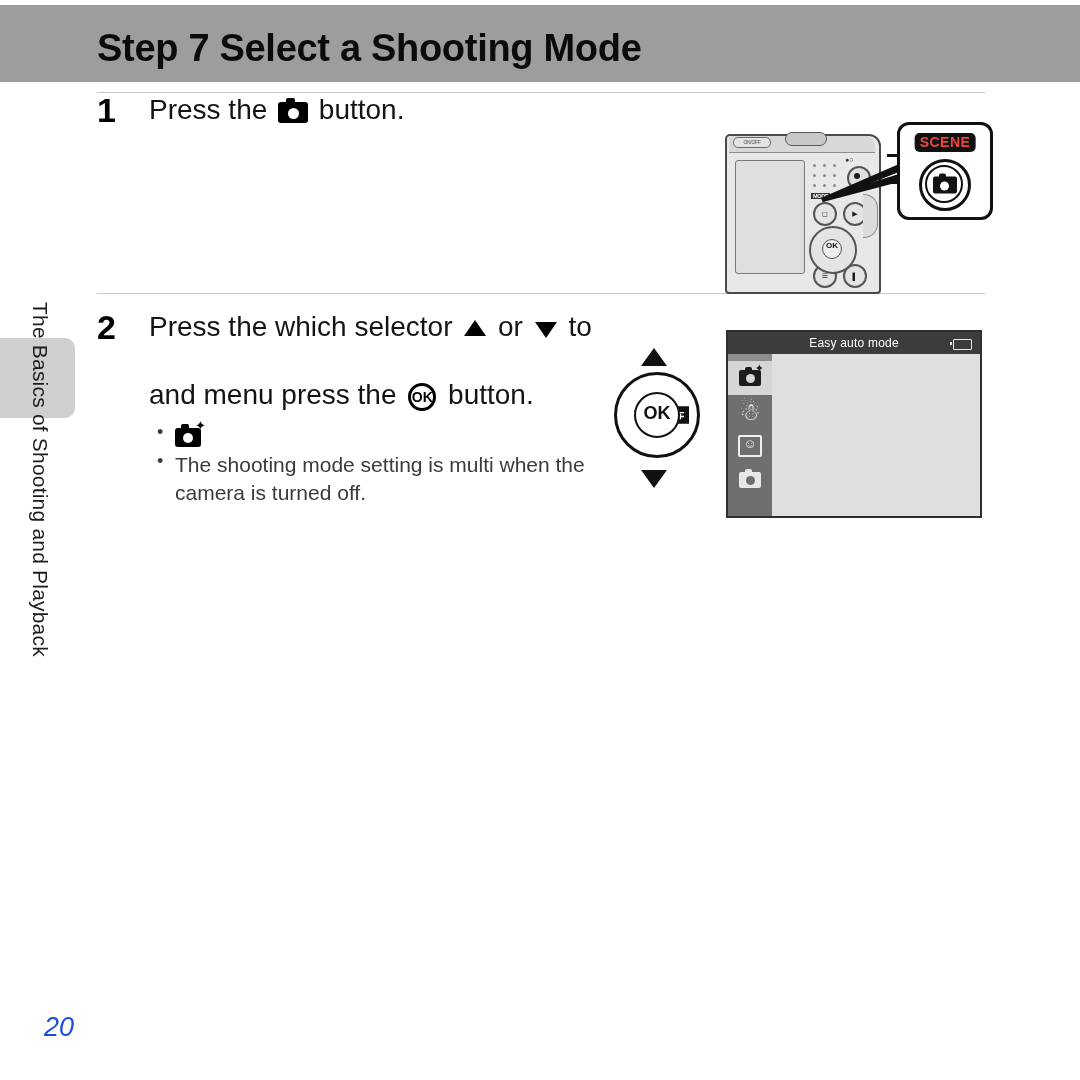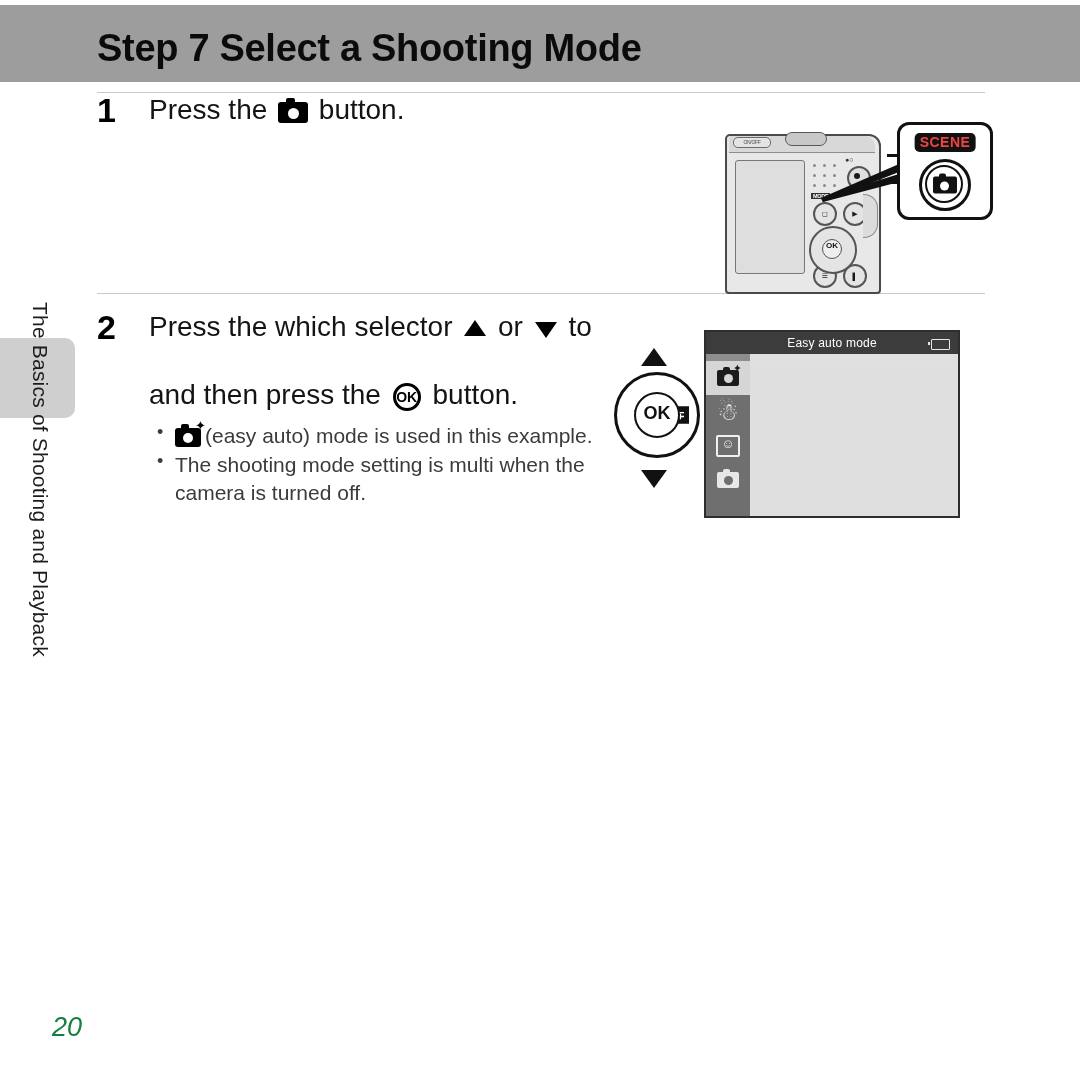--- a/index.html
+++ b/index.html
@@ -510,21 +510,21 @@
     transform: translateX(-50%);
     width: 0; height: 0;
     border-left: 13px solid transparent;
     border-right: 13px solid transparent;
     border-top: 18px solid #111;
   }
 
   
   .fig-screen {
     position: absolute;
-    left: 704px;
+    left: 726px;
     top: 330px;
     width: 256px;
     height: 188px;
     border: 2px solid #2e2e2e;
     background: #e0e0e0;
     box-sizing: border-box;
   }
   .scr-titlebar {
     position: absolute;
     left: 0; top: 0;
@@ -602,25 +602,25 @@
   .scr-main {
     position: absolute;
     left: 44px; top: 29px;
     right: 0; bottom: 0;
     background: #dfdfdf;
   }
 
   
   .page-num {
     position: absolute;
-    left: 52px;
+    left: 44px;
     top: 1012px;
     font-size: 27px;
     font-style: italic;
-    color: #15803d;
+    color: #1d4ed8;
   }
 </style>
 </head>
 <body>
 
 <div class="header-band">
   <div class="header-title">Step 7 Select a Shooting Mode</div>
 </div>
 
 <div class="chapter-tab"></div>
@@ -647,27 +647,27 @@
     <div class="step-num" style="top:16px;">2</div>
     <div class="step-body" style="top:16px;">
       <div class="step-heading">
         <span>Press the which selector</span>
         <span class="ico ico-tri-up"></span>
         <span>or</span>
         <span class="ico ico-tri-dn"></span>
         <span>to</span>
         <br>
         <br>
-        <span>and then press the</span>
+        <span>and menu press the</span>
         <span class="ico ico-ok"><span>OK</span></span>
         <span>button.</span>
       </div>
       <ul class="bullets" style="width:470px;">
         <li>
-          <span class="ico ico-easy"><span class="spark">✦</span></span><span>(easy auto) mode is used in this example.</span>
+          <span class="ico ico-easy"><span class="spark">✦</span></span>
         </li>
         <li>The shooting mode setting is multi when the camera is turned off.</li>
       </ul>
     </div>
   </div>
 
 </div>
 
 <div class="fig-camera">
 

